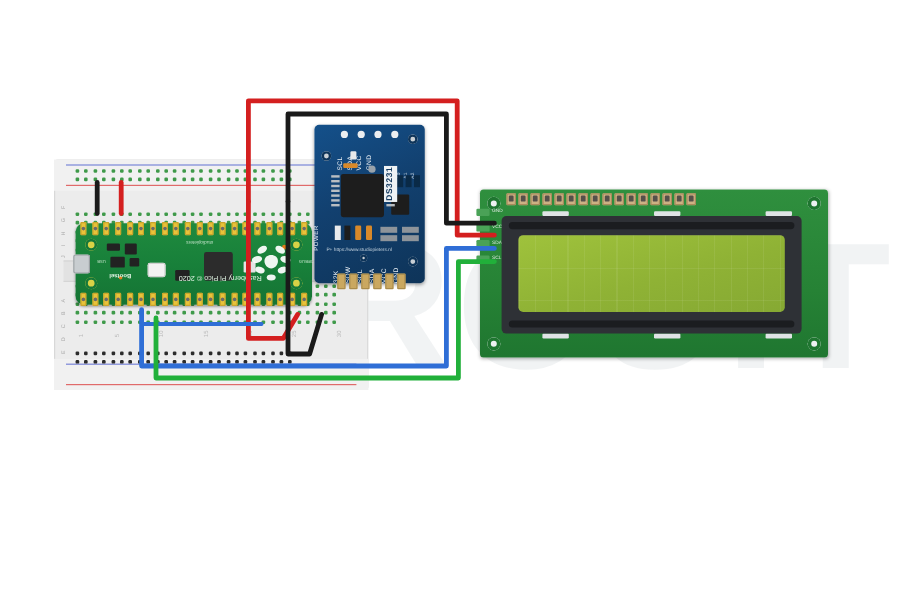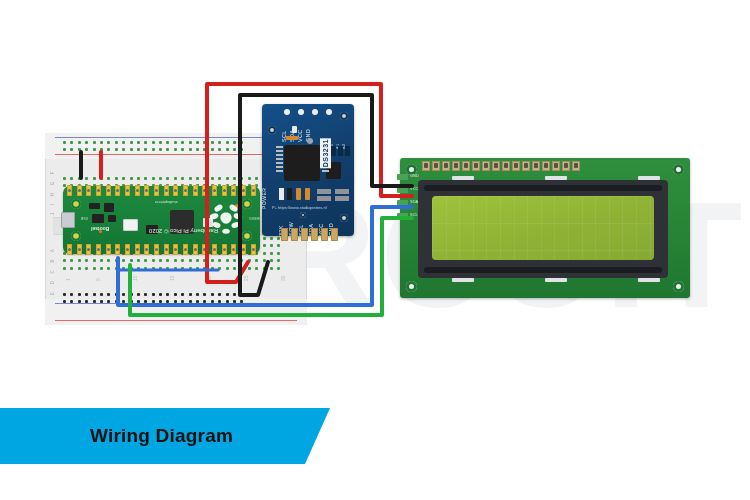--- a/index.html
+++ b/index.html
@@ -923,17 +923,14 @@
       <path d="M118,258 L118,305 L372,305 L372,207 L412,207" stroke="#2f6ed6"></path>
 
       <path d="M120,270 L218,270" stroke="#2f6ed6" stroke-width="3.2"></path>
 
       <path d="M130,265 L130,315 L382,315 L382,218 L412,218" stroke="#21b03a"></path>
 
       <path d="M128,264 L208,264" stroke="#21b03a" stroke-width="3.2" opacity="0"></path>
     </g>
   </svg>
 
-  <div class="banner">
-    <div class="banner-text">Wiring Diagram</div>
-  </div>
 
 </div>
 
 </body></html>

